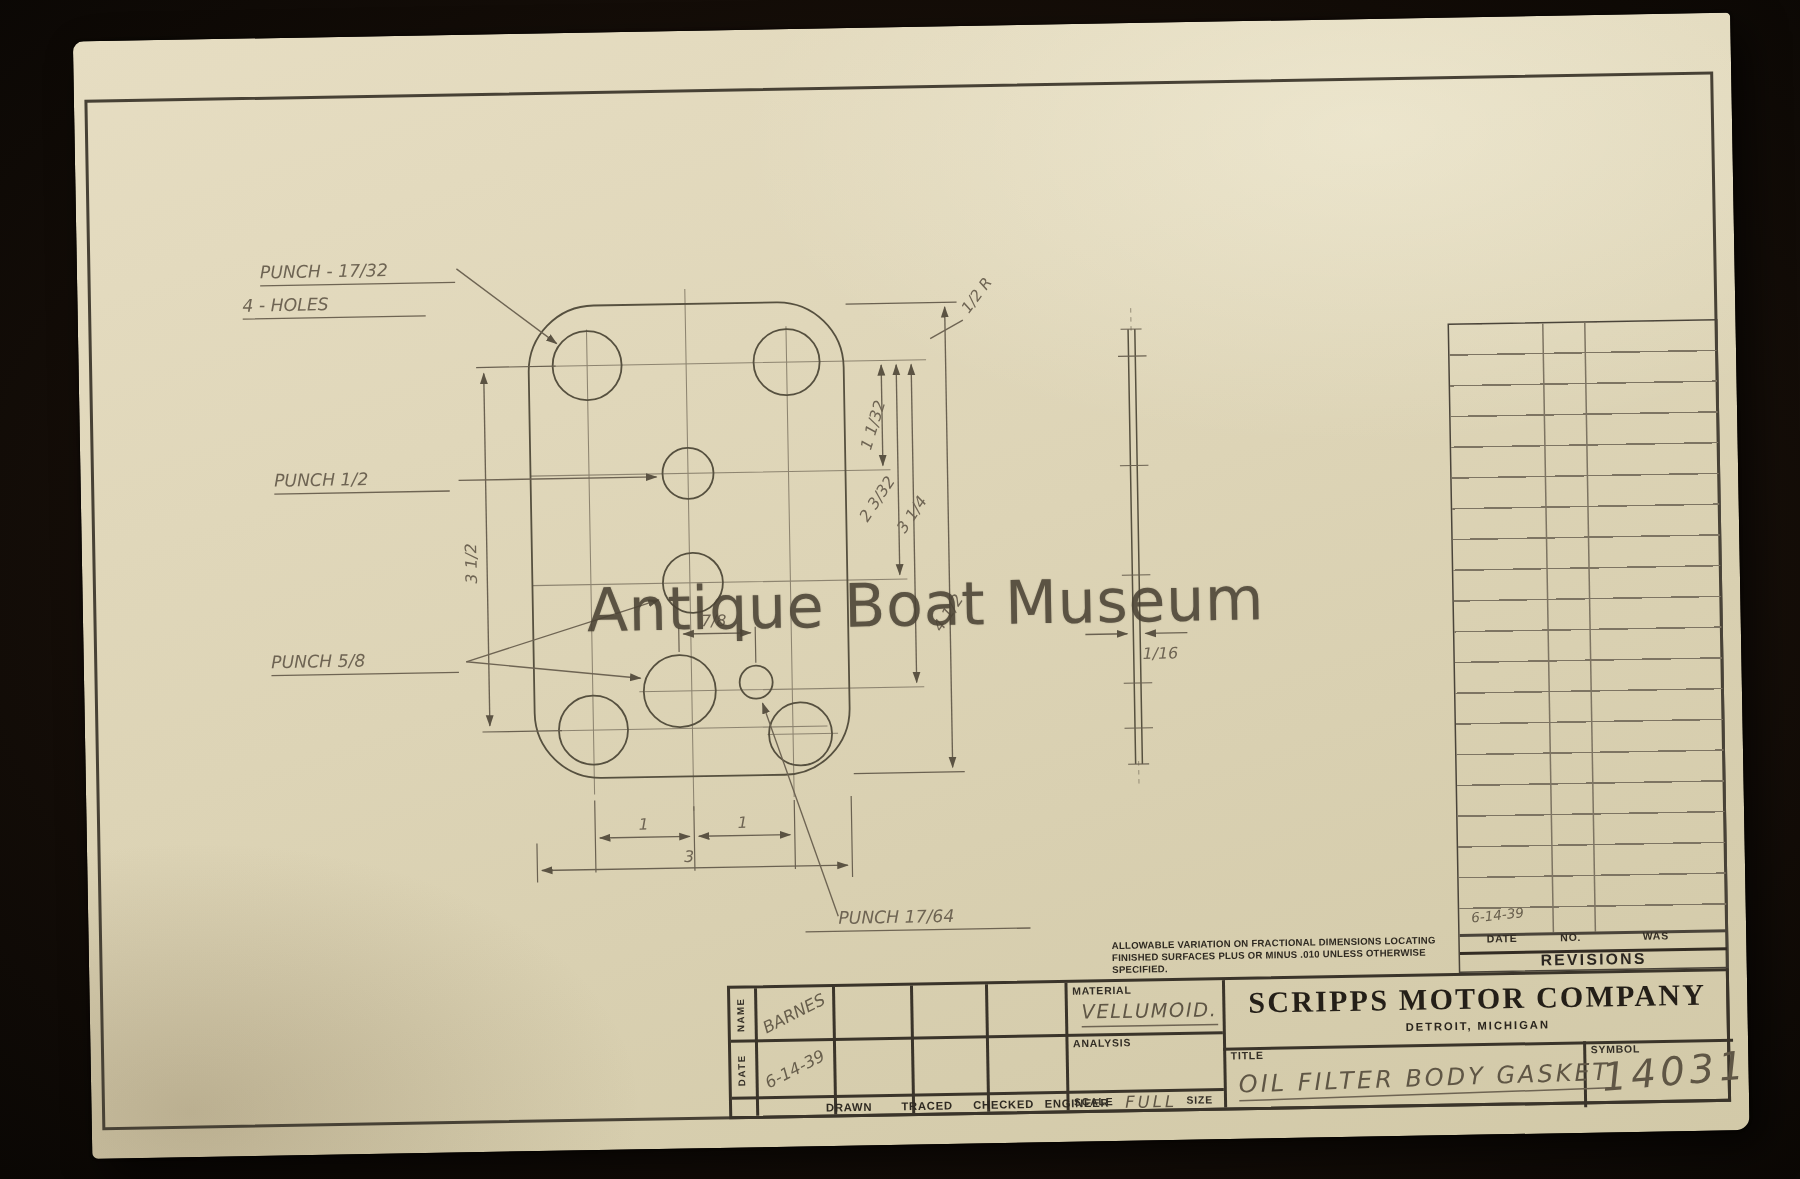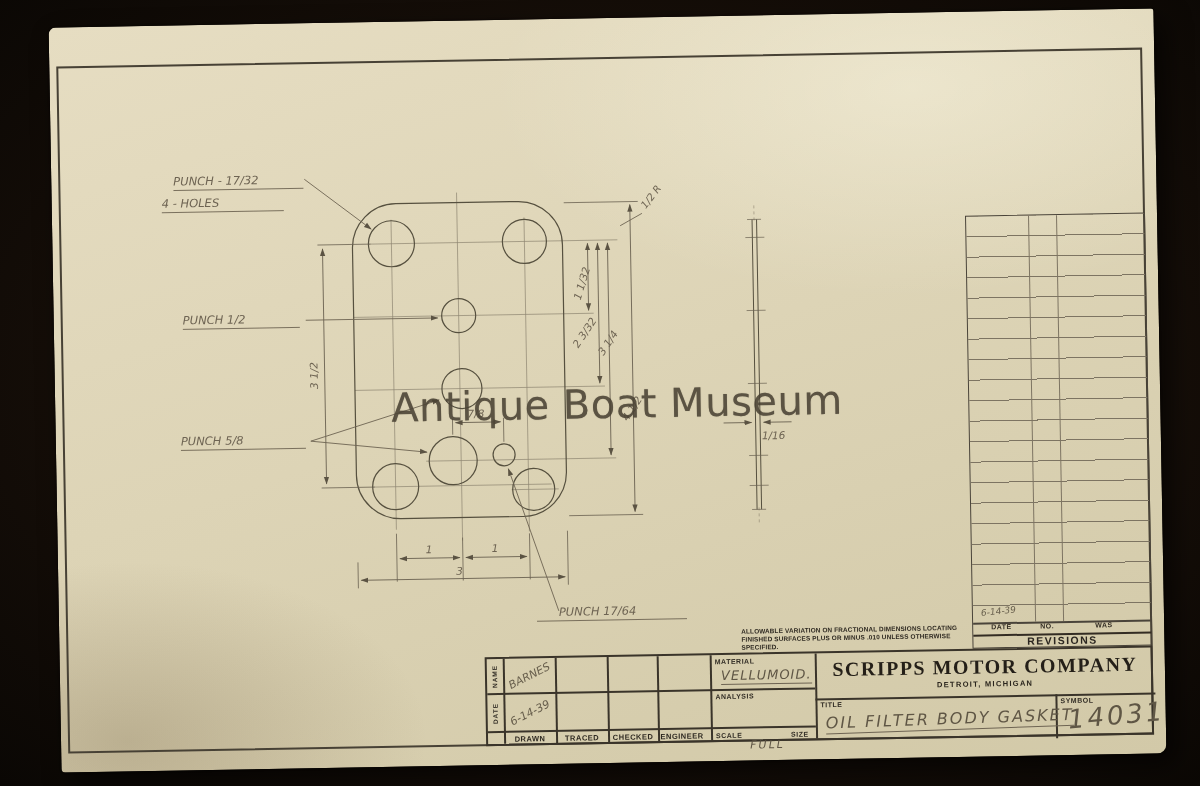--- a/index.html
+++ b/index.html
@@ -40,21 +40,21 @@
     color:#2b2620;letter-spacing:1.5px;}
   
   .tblock{position:absolute;left:425px;top:637px;width:668px;height:89px;
     border:2px solid #3a342a;box-sizing:border-box;font-family:"Liberation Sans",sans-serif;}
   .tblock .vl{position:absolute;top:0;width:1.5px;height:100%;background:#3a342a;}
   .tblock .hl{position:absolute;height:1.5px;background:#3a342a;}
   .lbl{position:absolute;font-size:7px;font-weight:700;color:#332e26;letter-spacing:.5px;}
   .cellc{position:absolute;display:flex;align-items:center;justify-content:center;}
   .vtext{transform:rotate(-90deg);font-size:6.5px;font-weight:700;color:#332e26;letter-spacing:1px;}
   .flabel{position:absolute;top:72px;height:17px;display:flex;align-items:center;justify-content:center;
-    font-size:7.5px;font-weight:700;color:#2f2a22;letter-spacing:.5px;}
+    font-size:7.5px;font-weight:700;color:#2f2a22;letter-spacing:.5px;padding-left:36px;}
   .company{position:absolute;left:328px;top:0;width:340px;text-align:center;}
   .company .cname{font-family:"Liberation Serif",serif;font-weight:700;font-size:20px;
     letter-spacing:1.5px;color:#241f18;margin-top:5px;}
   .company .ccity{font-size:7.5px;font-weight:700;letter-spacing:1.3px;color:#2a251d;margin-top:1px;}
   .hv{font-family:"DejaVu Sans",sans-serif;font-style:italic;color:#5f5645;}
 </style>
 </head>
 <body>
 
 <div class="scene">
@@ -195,21 +195,21 @@
     <div class="flabel" style="left:16px;width:52px;">DRAWN</div>
     <div class="flabel" style="left:68px;width:52px;">TRACED</div>
     <div class="flabel" style="left:120px;width:50px;text-align:center;">CHECKED</div>
     <div class="flabel" style="left:174px;width:40px;">ENGINEER</div>
 
     <span class="lbl" style="left:228px;top:3px;">MATERIAL</span>
     <span class="hv" style="position:absolute;left:234px;top:13px;font-size:13px;letter-spacing:1px;border-bottom:1px solid #6e6453;padding-bottom:1px;">VELLUMOID.</span>
     <span class="lbl" style="left:228px;top:38px;">ANALYSIS</span>
 
     <span class="lbl" style="left:228px;top:77px;">SCALE</span>
-    <span class="hv" style="position:absolute;left:262px;top:84px;font-size:11px;letter-spacing:2px;">FULL</span>
+    <span class="hv" style="position:absolute;left:262px;top:74px;font-size:11px;letter-spacing:2px;">FULL</span>
     <span class="lbl" style="left:303px;top:77px;">SIZE</span>
 
     <div class="company">
       <div class="cname">SCRIPPS MOTOR COMPANY</div>
       <div class="ccity">DETROIT, MICHIGAN</div>
     </div>
 
     <span class="lbl" style="left:333px;top:48px;">TITLE</span>
     <span class="hv" style="position:absolute;left:338px;top:58px;font-size:16px;letter-spacing:2px;border-bottom:1px solid #6e6453;padding-bottom:1px;transform:rotate(-1deg);">OIL FILTER BODY GASKET</span>
 

